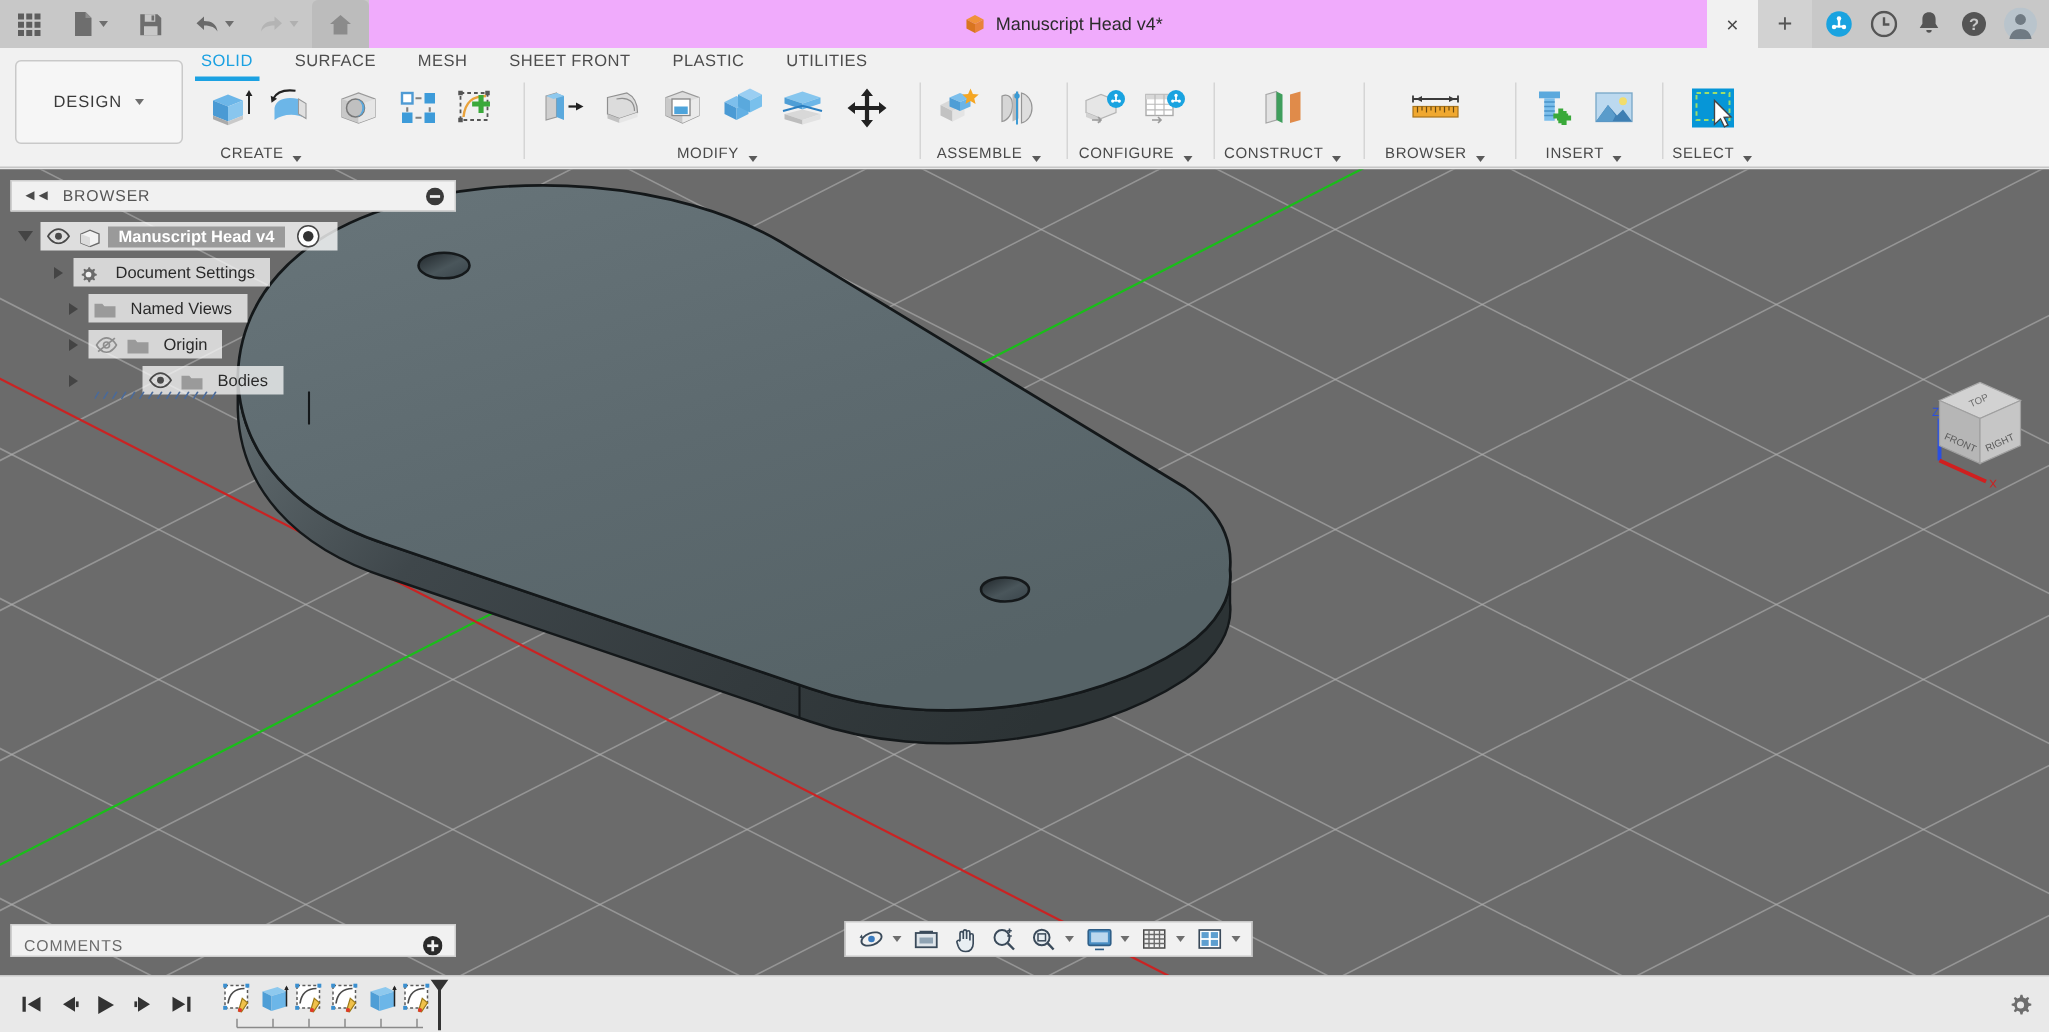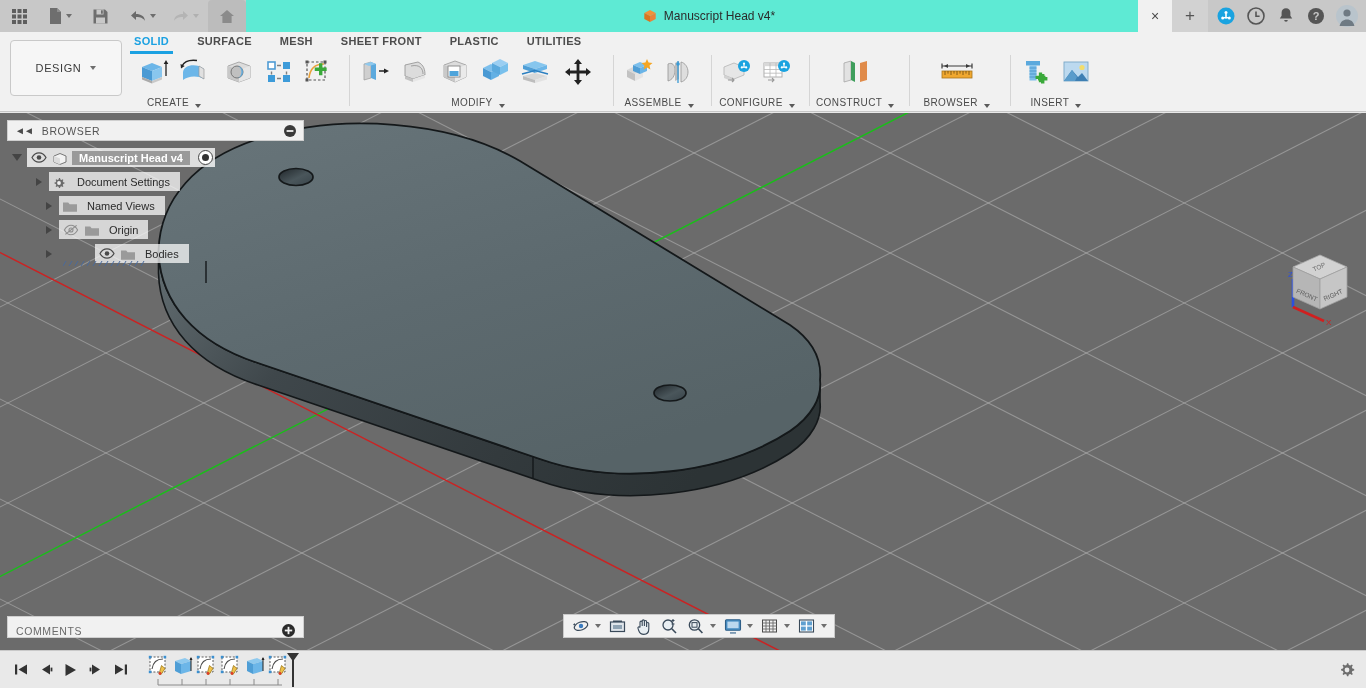--- a/index.html
+++ b/index.html
@@ -27,21 +27,21 @@
   .tb-btn.home{ background:#bcbcbc; border-radius:4px 4px 0 0; width:38px; margin-left:4px;}
   .caret{ width:0;height:0;border-left:3.5px solid transparent;border-right:3.5px solid transparent;
           border-top:4px solid #6e6e6e; margin-left:3px; }
   .tb-tabarea{
     flex:1; height:32px; position:relative;
     background:#f1f1f1; margin-left:0;
   }
   .doc-tab{
     position:absolute; left:0; top:0; height:32px; width:100%;
     display:flex; align-items:center; justify-content:center; gap:7px;
-    background:#5eead4;
+    background:#f0abfc;
   }
   .doc-tab .title{ font-size:12px; color:#2b2b2b; }
   .cube-ico{ width:14px; height:14px; position:relative; }
   .tab-close{
     position:absolute; right:0; top:0; width:34px; height:32px;
     display:flex; align-items:center; justify-content:center;
     font-size:14px; color:#4a4a4a; background:#f1f1f1;
   }
   .tb-newtab{
     width:36px; height:32px; background:#d2d2d2;
@@ -55,21 +55,21 @@
   .ribbon{
     position:absolute; left:0; top:32px; width:1366px; height:80px;
     background:#f1f1f1; border-bottom:1px solid #c6c6c6;
   }
   .rib-tabs{
     position:absolute; left:120px; top:0; height:20px; display:flex; gap:0;
   }
   .rib-tab{
     font-size:11px; color:#4d4d4d; letter-spacing:.3px;
     padding:3px 14px 0 14px; position:relative; height:20px;
-    display:flex; align-items:flex-start; justify-content:center; white-space:nowrap;font-weight:bold;
+    display:flex; align-items:flex-start; justify-content:center; white-space:nowrap;
   }
   .rib-tab.active{ color:#1ba1e2; }
   .rib-tab.active:after{
     content:""; position:absolute; left:10px; right:10px; bottom:-2px; height:3px; background:#1ba1e2;
   }
   .design-btn{
     position:absolute; left:10px; top:8px; width:112px; height:56px;
     border:1px solid #c9c9c9; border-radius:4px; background:#f6f6f6;
     display:flex; align-items:center; justify-content:center; gap:6px;
     font-size:11px; color:#3a3a3a; letter-spacing:.6px;
@@ -111,21 +111,21 @@
   .node{ display:flex; align-items:center; height:21px; margin-bottom:3px; position:relative;}
   .arrow{ width:20px; display:flex; align-items:center; justify-content:center;}
   .tri{ width:0;height:0;border-top:4.5px solid transparent;border-bottom:4.5px solid transparent;
         border-left:6px solid #444; }
   .tri.open{ border:none; width:0;height:0;
         border-left:5px solid transparent; border-right:5px solid transparent; border-top:7px solid #444;}
   .node-body{
     display:flex; align-items:center; height:19px; background:rgba(255,255,255,.72);
     padding:0 5px 0 3px; gap:5px;
   }
-  .node-body.root{ background:rgba(255,255,255,.78); padding-right:2px;}
+  .node-body.root{ background:rgba(255,255,255,.78); padding-right:12px;}
   .eye{ width:17px;height:13px;display:flex;align-items:center;justify-content:center;}
   .folder{ width:15px;height:12px;display:block;}
   .node-lbl{ font-size:11px; color:#2a2a2a; padding:0 5px; white-space:nowrap;}
   .node-lbl.sel{ background:#9a9a9a; color:#fff; font-weight:bold; padding:1px 7px;}
   .radio-dot{ width:15px;height:15px;border-radius:50%;border:1.5px solid #444;
     display:flex;align-items:center;justify-content:center; background:#fff; margin-left:3px;}
   .radio-dot i{ width:7px;height:7px;border-radius:50%;background:#333;display:block;}
   .underline-hatch{
     position:absolute; left:56px; bottom:-1px; width:84px; height:4px;
   }
@@ -563,20 +563,35 @@
               <path d="M3 22 L11 11 L16 18 L14 22 Z" fill="#5a9ccb"></path>
             </svg>
           </div>
         </div>
         <div class="panel-lbl">
           <span>INSERT</span>
           <span class="caret"></span>
         </div>
       </div>
 
+      <div class="panel sep" style="margin-left:6px;">
+        <div class="panel-row">
+          <div class="tool wide">
+            <svg width="34" height="30" viewBox="0 0 34 30">
+              <rect x="3" y="2" width="28" height="26" fill="#0696d7"></rect>
+              <rect x="6" y="5" width="22" height="18" fill="none" stroke="#9ede6b" stroke-width="1.3" stroke-dasharray="3 2.4"></rect>
+              <path d="M18 10 L18 26 L22 22.2 L24.6 27.6 L27 26.4 L24.4 21.2 L29 21 Z" fill="#fff" stroke="#444" stroke-width="0.9"></path>
+            </svg>
+          </div>
+        </div>
+        <div class="panel-lbl">
+          <span>SELECT</span>
+          <span class="caret"></span>
+        </div>
+      </div>
 
     </div>
   </div>
 
   <div class="viewport">
     <svg class="vp-grid" width="1766" height="937" viewBox="0 0 1766 937">
       <defs>
         <linearGradient id="topFace" x1="0" y1="0" x2="0.6" y2="1">
           <stop offset="0%" stop-color="#68757a"></stop>
           <stop offset="55%" stop-color="#5d6a6f"></stop>

